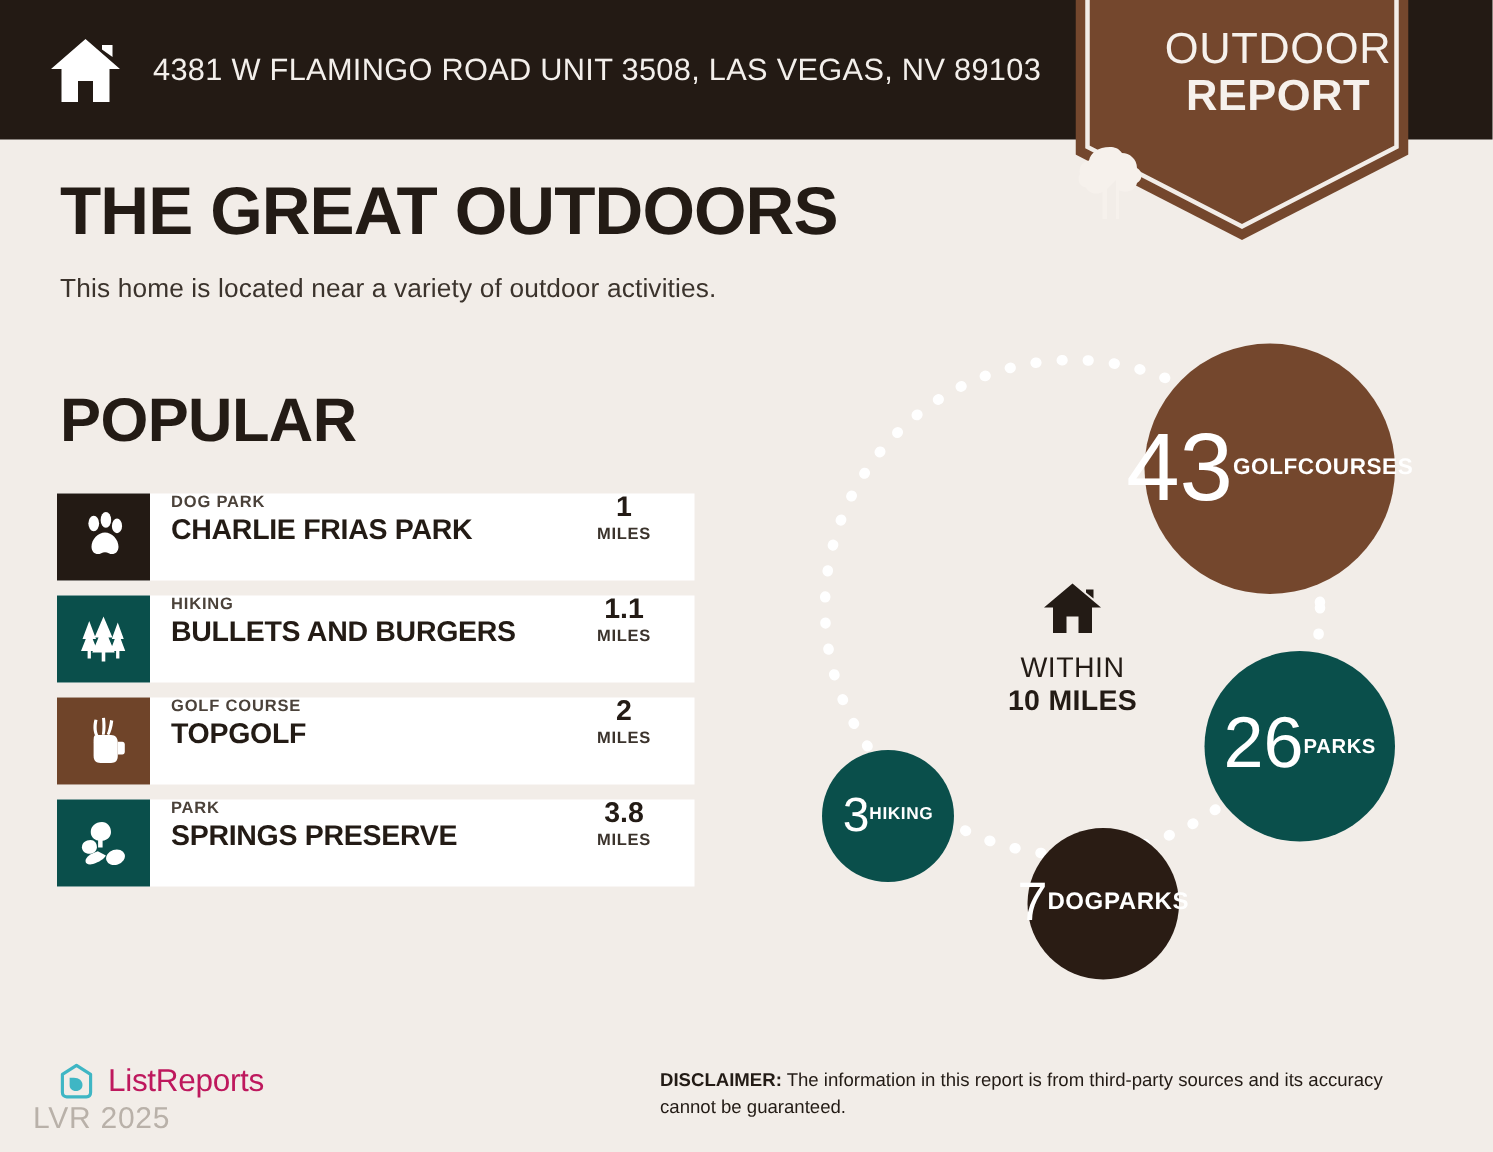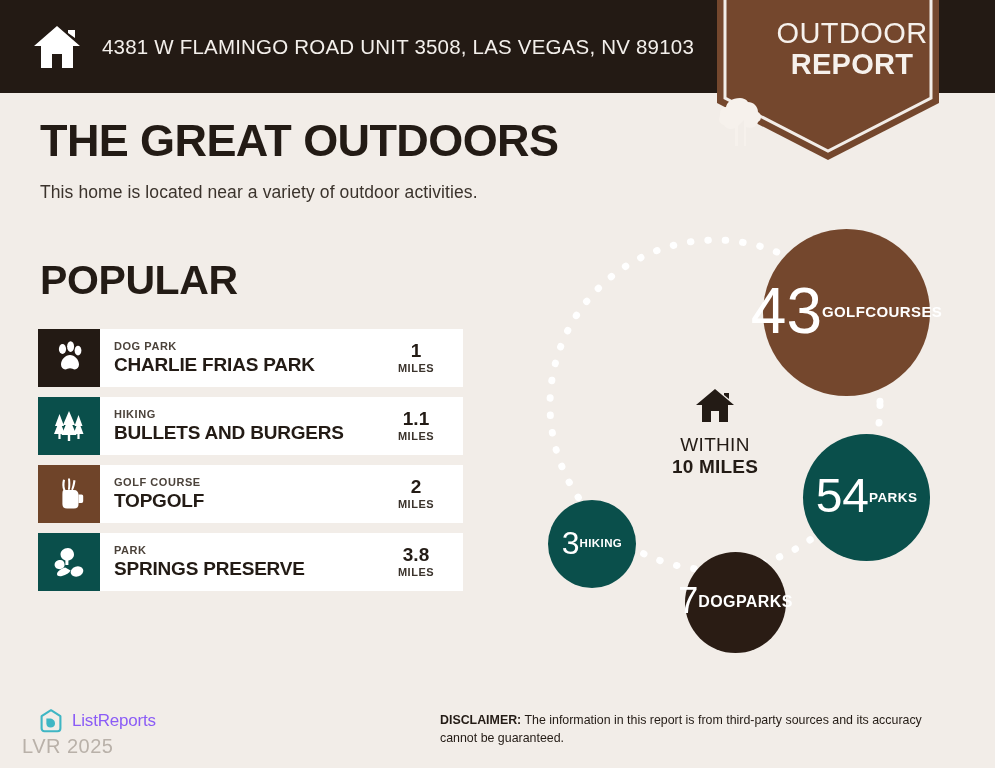--- a/index.html
+++ b/index.html
@@ -52,21 +52,21 @@
     font-size:17.5px;font-weight:400;color:#3b332c;letter-spacing:.1px;
   }
   .popular{
     position:absolute;left:40px;top:260px;
     font-size:41px;font-weight:700;letter-spacing:-0.4px;color:#231b15;line-height:1;
   }
 
   
   .list{position:absolute;left:38px;top:329px;width:425px;}
   .row{
-    display:flex;align-items:center;height:58px;margin-bottom:10px;
+    display:flex;align-items:flex-start;height:58px;margin-bottom:10px;
     background:#ffffff;
   }
   .row-icon{
     width:62px;height:58px;flex:0 0 62px;
     display:flex;align-items:center;justify-content:center;
   }
   .row-mid{flex:1 1 auto;display:flex;flex-direction:column;justify-content:center;padding-left:14px;}
   .row-cat{font-size:11px;font-weight:700;letter-spacing:.55px;color:#4b423a;line-height:1.15;text-transform:uppercase;}
   .row-name{font-size:19px;font-weight:700;letter-spacing:-.2px;color:#231b15;line-height:1.15;margin-top:1px;}
   .row-right{
@@ -107,21 +107,21 @@
   .center-block{
     position:absolute;left:135px;top:173px;width:130px;text-align:center;
   }
   .center-block .ch{display:block;margin:0 auto 6px;}
   .cw1{font-size:19px;font-weight:400;color:#231b15;letter-spacing:.3px;line-height:1.15;display:block;}
   .cw2{font-size:19px;font-weight:700;color:#231b15;letter-spacing:.2px;line-height:1.2;display:block;}
 
   
   .logo{position:absolute;left:38px;top:708px;display:flex;align-items:center;}
   .logo-mark{width:26px;height:26px;flex:0 0 26px;}
-  .logo-text{margin-left:8px;font-size:17px;color:#8b5cf6;font-weight:400;letter-spacing:-.2px;}
+  .logo-text{margin-left:8px;font-size:21px;color:#be185d;font-weight:400;letter-spacing:-.2px;}
   .watermark{
     position:absolute;left:22px;top:735px;
     font-size:20px;color:#b9b1a9;letter-spacing:.5px;font-weight:400;
   }
   .disclaimer{
     position:absolute;left:440px;top:712px;width:520px;
     font-size:12.4px;line-height:1.45;color:#231b15;
   }
   .disclaimer b{font-weight:700;}
 </style>
@@ -255,21 +255,21 @@
       <span class="cw2">10 MILES</span>
     </div>
 
     <div class="bubble b-golf">
       <span class="num">43</span>
       <span class="lbl">GOLF</span>
       <span class="lbl">COURSES</span>
     </div>
 
     <div class="bubble b-parks">
-      <span class="num">54</span>
+      <span class="num">26</span>
       <span class="lbl">PARKS</span>
     </div>
 
     <div class="bubble b-dog">
       <span class="num">7</span>
       <span class="lbl">DOG</span>
       <span class="lbl">PARKS</span>
     </div>
 
     <div class="bubble b-hike">

